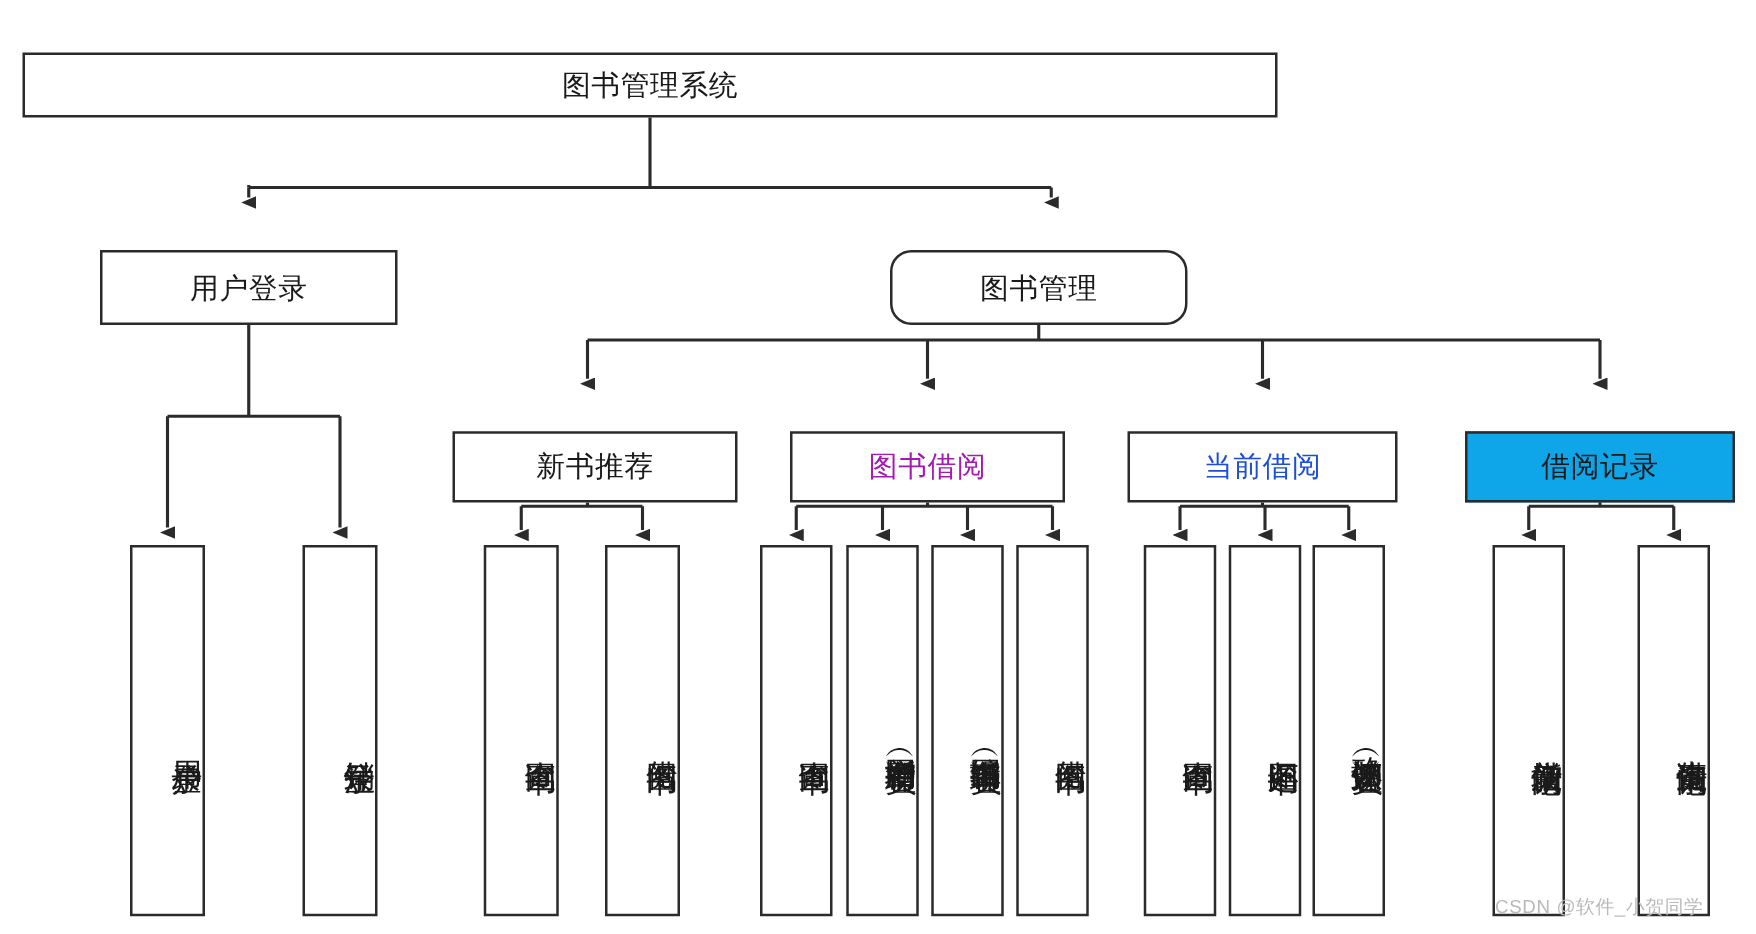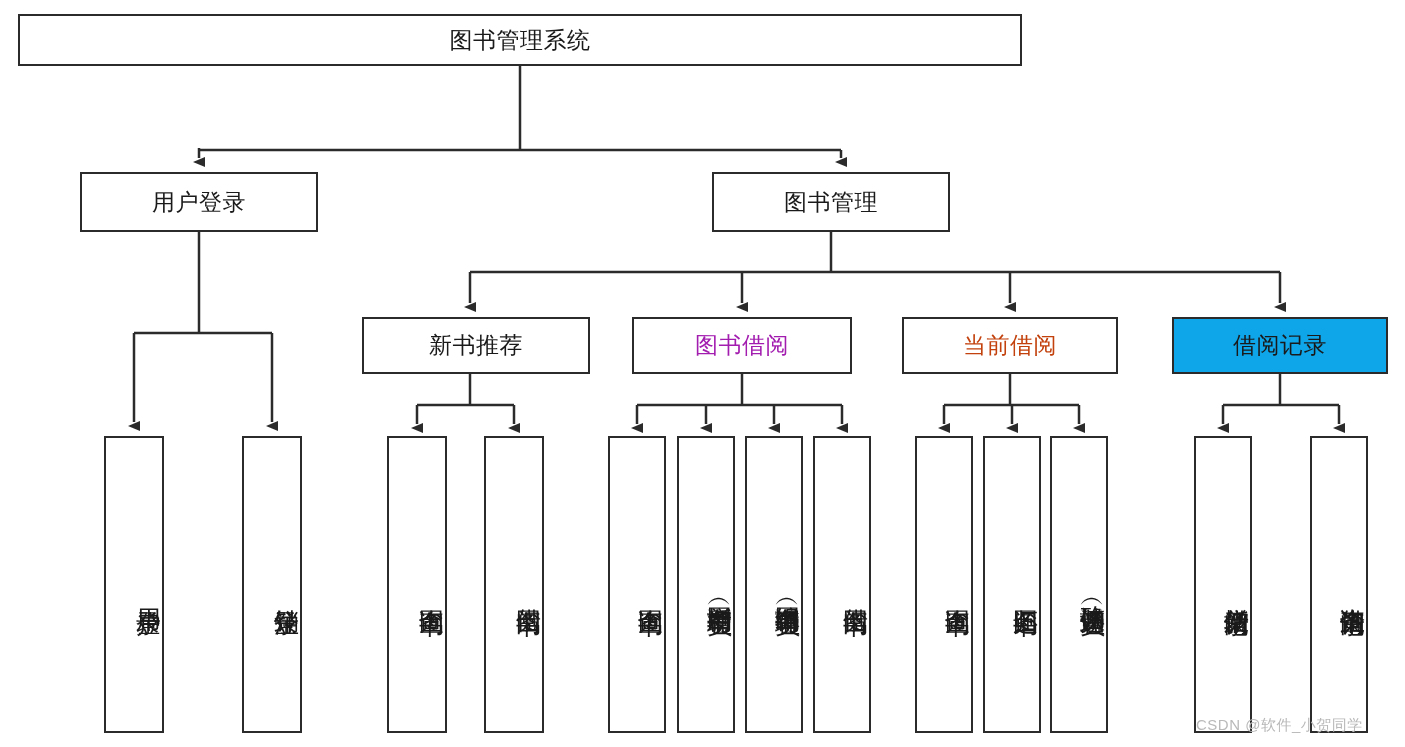--- a/index.html
+++ b/index.html
@@ -31,20 +31,21 @@
     background: #ffffff;
     display: flex;
     align-items: center;
     justify-content: center;
     color: #1a1a1a;
   }
   .node-h {
     font-size: 23px;
     letter-spacing: 0.5px;
     white-space: nowrap;
+    margin-top: 28px;
   }
   .node-v {
     writing-mode: vertical-rl;
     text-orientation: upright;
     font-size: 25px;
     line-height: 1.06;
     letter-spacing: 1px;
     padding-top: 12px;
     align-items: flex-start;
     justify-content: center;
@@ -121,25 +122,25 @@
       <path d="M1280,374 L1280,405" stroke="#2b2b2b" stroke-width="2.5" fill="none"></path>
       <path d="M1223,405 L1339,405" stroke="#2b2b2b" stroke-width="2.5" fill="none"></path>
       <path d="M1223,405 L1223,424" stroke="#2b2b2b" stroke-width="2.5" fill="none" marker-end="url(#arrow)"></path>
       <path d="M1339,405 L1339,424" stroke="#2b2b2b" stroke-width="2.5" fill="none" marker-end="url(#arrow)"></path>
     </g>
   </svg>
 
   <div class="node-box node-h" style="left: 18px; top: 14px; width: 1004px; height: 52px; border-color: rgb(43, 43, 43); background: rgb(255, 255, 255); color: rgb(26, 26, 26);">图书管理系统</div>
 
   <div class="node-box node-h" style="left: 80px; top: 172px; width: 238px; height: 60px; border-color: rgb(43, 43, 43); background: rgb(255, 255, 255); color: rgb(26, 26, 26);">用户登录</div>
-  <div class="node-box node-h" style="left: 712px; top: 172px; width: 238px; height: 60px; border-color: rgb(43, 43, 43); background: rgb(255, 255, 255); color: rgb(26, 26, 26);">图书管理</div>
+  <div class="node-box node-h" style="left: 712px; top: 172px; width: 238px; height: 60px; border-color: rgb(43, 43, 43); background: rgb(255, 255, 255); color: rgb(26, 26, 26); border-radius: 17px;">图书管理</div>
 
   <div class="node-box node-h" style="left: 362px; top: 317px; width: 228px; height: 57px; border-color: rgb(43, 43, 43); background: rgb(255, 255, 255); color: rgb(26, 26, 26);">新书推荐</div>
   <div class="node-box node-h" style="left: 632px; top: 317px; width: 220px; height: 57px; border-color: rgb(43, 43, 43); background: rgb(255, 255, 255); color: #a21caf;">图书借阅</div>
-  <div class="node-box node-h" style="left: 902px; top: 317px; width: 216px; height: 57px; border-color: rgb(43, 43, 43); background: rgb(255, 255, 255); color: #c2410c;">当前借阅</div>
+  <div class="node-box node-h" style="left: 902px; top: 317px; width: 216px; height: 57px; border-color: rgb(43, 43, 43); background: rgb(255, 255, 255); color: #1d4ed8;">当前借阅</div>
   <div class="node-box node-h" style="left: 1172px; top: 317px; width: 216px; height: 57px; border-color: rgb(43, 43, 43); background: #0ea5e9; color: rgb(26, 26, 26);">借阅记录</div>
 
   <div class="node-box node-v" style="left: 104px; top: 436px; width: 60px; height: 297px; border-color: rgb(43, 43, 43); background: rgb(255, 255, 255); color: rgb(26, 26, 26);">用户登录</div>
   <div class="node-box node-v" style="left: 242px; top: 436px; width: 60px; height: 297px; border-color: rgb(43, 43, 43); background: rgb(255, 255, 255); color: rgb(26, 26, 26);">注销登录</div>
   <div class="node-box node-v" style="left: 387px; top: 436px; width: 60px; height: 297px; border-color: rgb(43, 43, 43); background: rgb(255, 255, 255); color: rgb(26, 26, 26);">查询图书</div>
   <div class="node-box node-v" style="left: 484px; top: 436px; width: 60px; height: 297px; border-color: rgb(43, 43, 43); background: rgb(255, 255, 255); color: rgb(26, 26, 26);">借阅图书</div>
   <div class="node-box node-v" style="left: 608px; top: 436px; width: 58px; height: 297px; border-color: rgb(43, 43, 43); background: rgb(255, 255, 255); color: rgb(26, 26, 26);">查询图书</div>
   <div class="node-box node-v" style="left: 677px; top: 436px; width: 58px; height: 297px; border-color: rgb(43, 43, 43); background: rgb(255, 255, 255); color: rgb(26, 26, 26);">新增图书（管理员）</div>
   <div class="node-box node-v" style="left: 745px; top: 436px; width: 58px; height: 297px; border-color: rgb(43, 43, 43); background: rgb(255, 255, 255); color: rgb(26, 26, 26);">编辑图书（管理员）</div>
   <div class="node-box node-v" style="left: 813px; top: 436px; width: 58px; height: 297px; border-color: rgb(43, 43, 43); background: rgb(255, 255, 255); color: rgb(26, 26, 26);">借阅图书</div>

